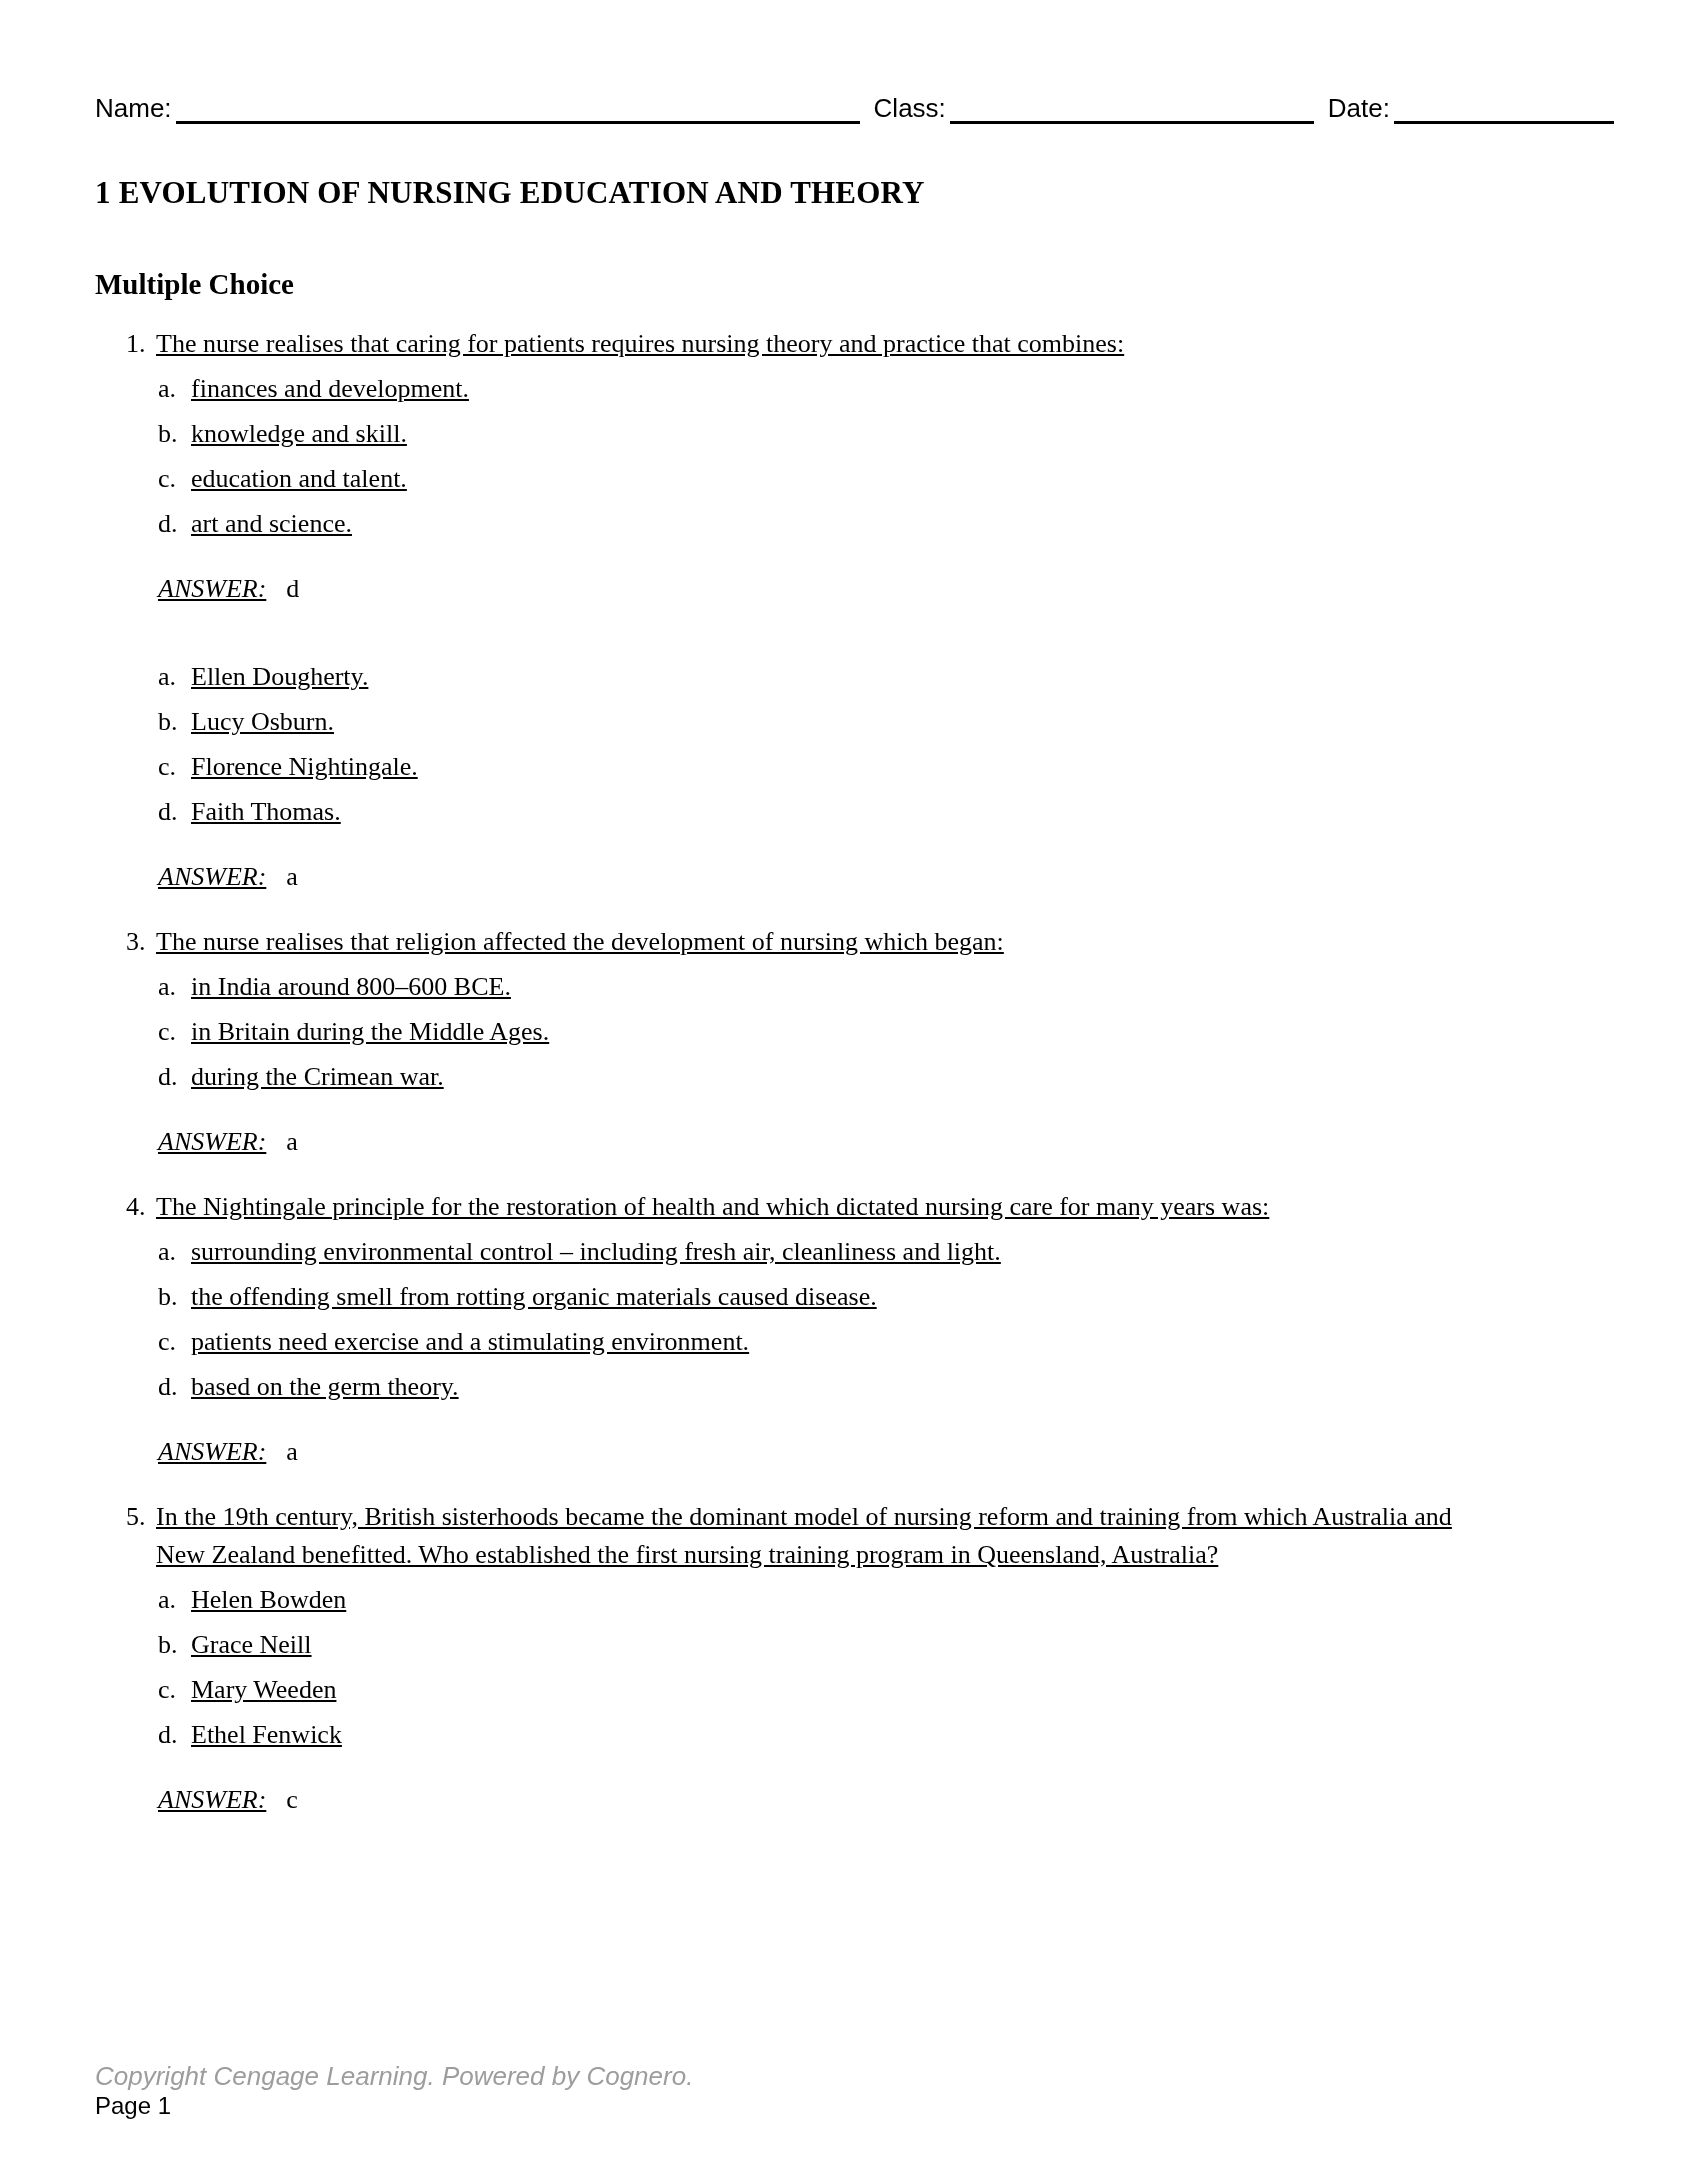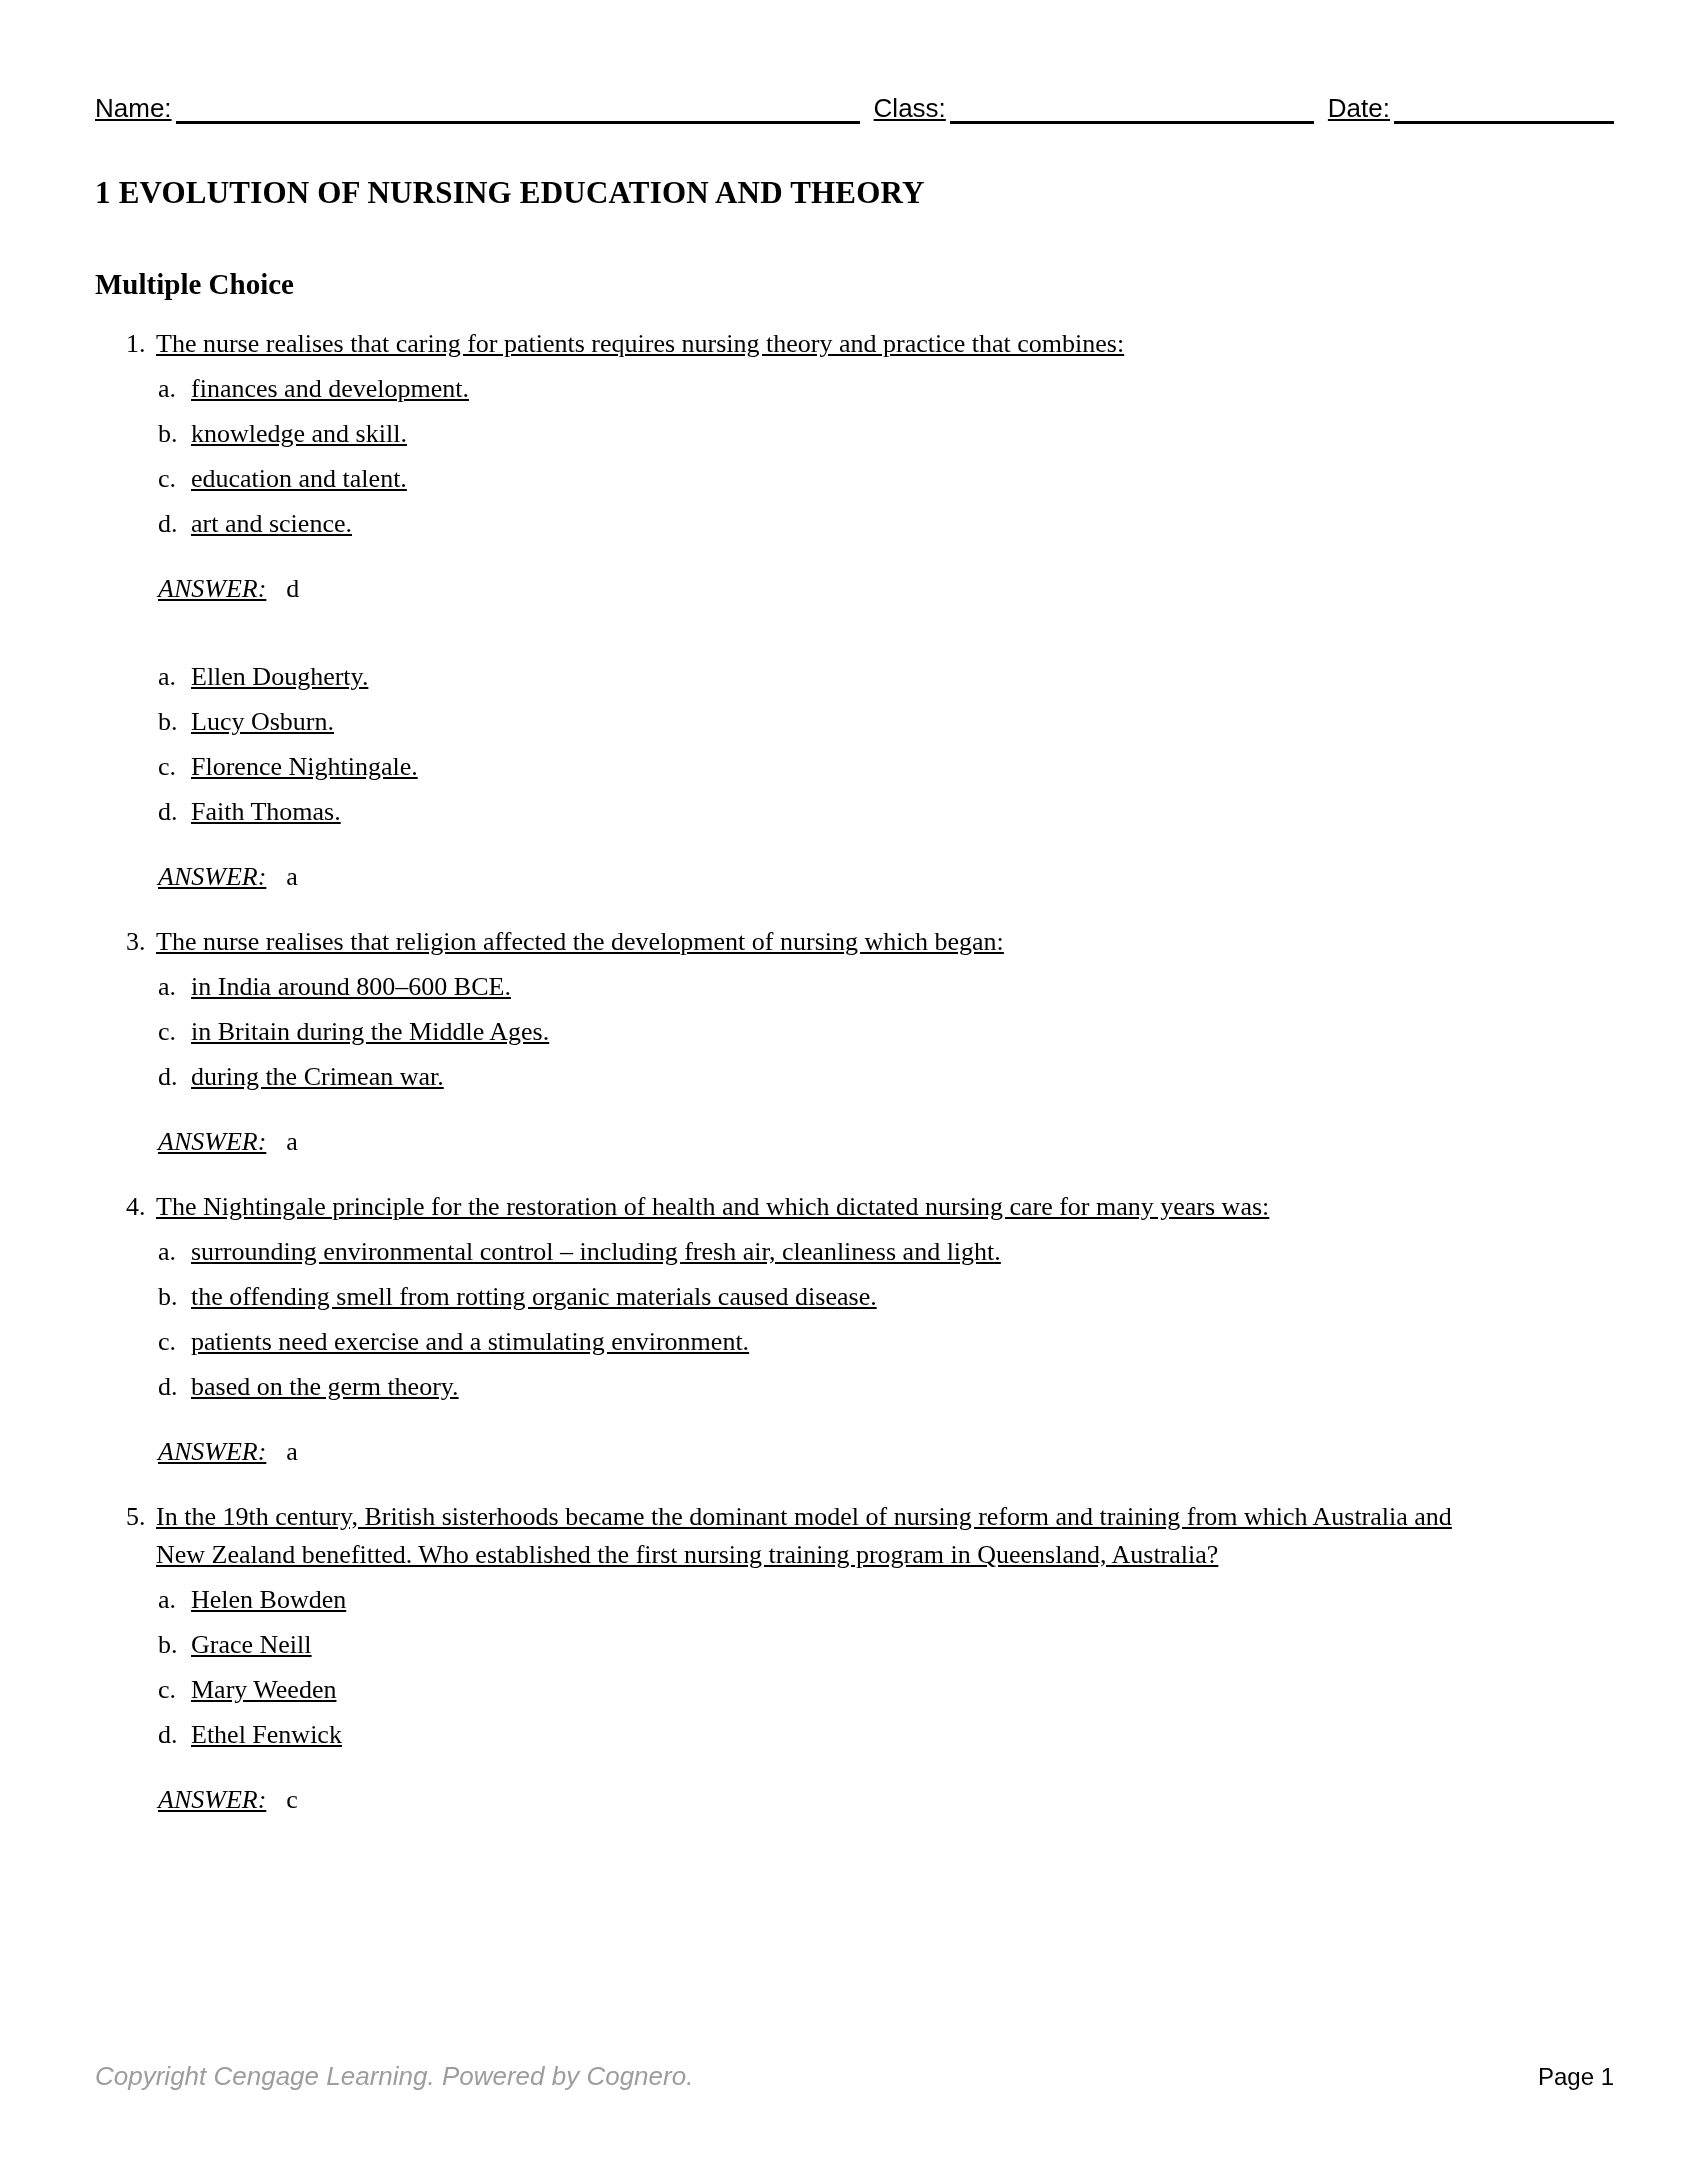--- a/index.html
+++ b/index.html
@@ -15,21 +15,20 @@
     overflow: hidden;
   }
 
   
   .form-header {
     display: flex;
     align-items: flex-end;
     font-family: "Liberation Sans", sans-serif;
     font-size: 26px;
     line-height: 1.15;
-    text-decoration: underline;
   }
   .fh-label { white-space: nowrap; }
   .fh-label.sep { margin-left: 14px; }
   .blank { border-bottom: 3px solid #000; height: 30px; margin-left: 4px; }
   .blank.name  { flex: 1 1 auto; }
   .blank.class { width: 364px; flex: 0 0 auto; }
   .blank.date  { width: 220px; flex: 0 0 auto; }
 
   
   .doc-title {
@@ -63,20 +62,21 @@
   
   .page-footer {
     position: absolute;
     left: 95px;
     right: 69px;
     top: 2061px;
     display: flex;
     justify-content: space-between;
     align-items: baseline;
     font-family: "Liberation Sans", sans-serif;
+    flex-direction: column;
   }
   .copyright { font-style: italic; color: #9d9d9d; font-size: 26px; }
   .page-num { color: #000000; font-size: 24px; }
 </style>
 </head>
 <body>
 
 <div class="page">
 
   <div class="form-header">

